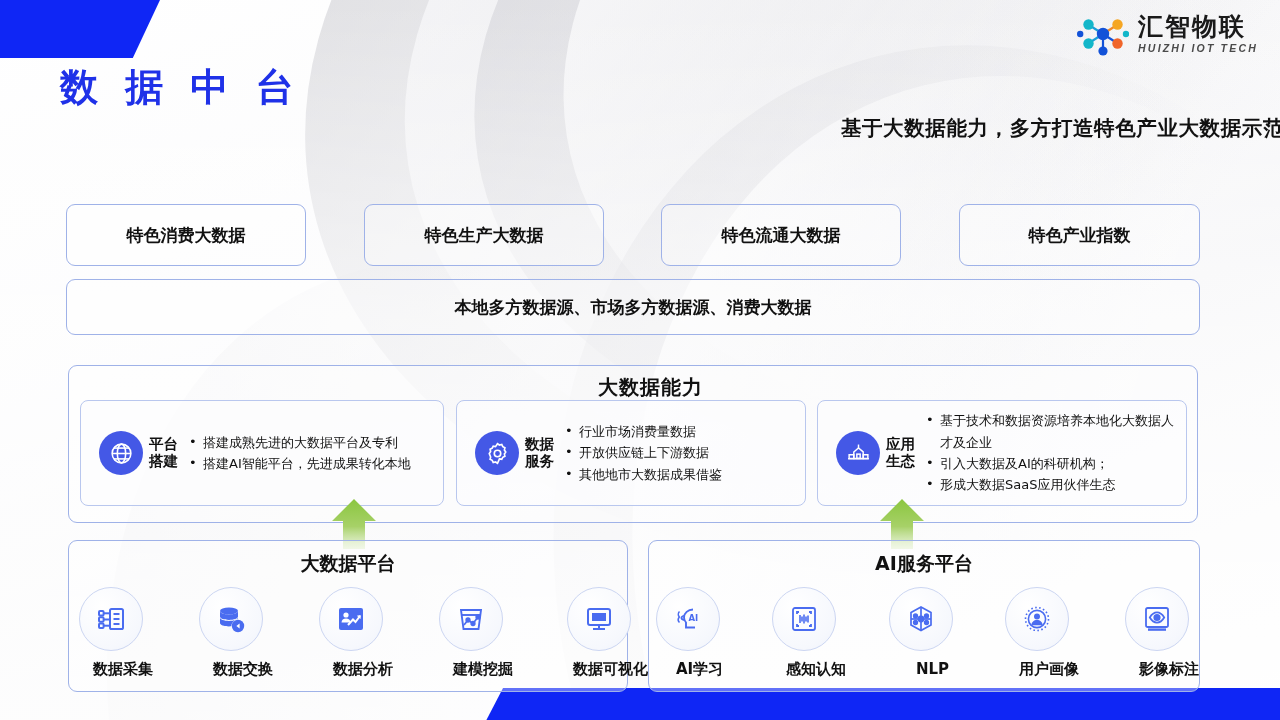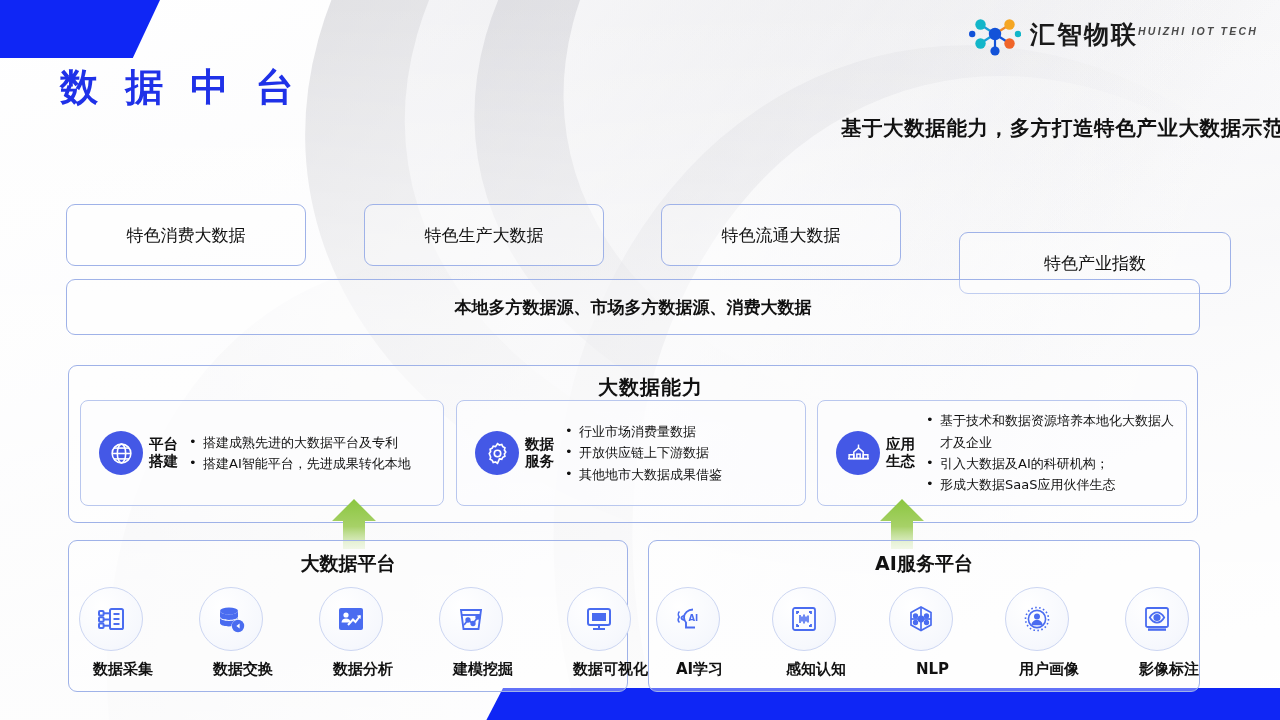--- a/index.html
+++ b/index.html
@@ -76,21 +76,21 @@
   .corner-bottom {
     position: absolute; left: 0; bottom: 0;
     width: 1280px; height: 32px;
     background: var(--brand, #0F26F5);
     clip-path: polygon(39.3% 0, 100% 0, 100% 100%, 38.0% 100%);
   }
 
   
   .logo { position: absolute; right: 22px; top: 12px; display: flex; align-items: center; gap: 9px; }
   .logo-mark { width: 52px; height: 44px; }
-  .logo-text { display: flex; flex-direction: row; line-height: 1; }
+  .logo-text { display: flex; flex-direction: column; line-height: 1; }
   .logo-cn {
     font-size: 25px; font-weight: 700; letter-spacing: 2px; color: #1a1a1a;
     font-family: "DejaVu Sans", "Liberation Sans", sans-serif;
   }
   .logo-en { font-size: 10.5px; letter-spacing: 2.2px; color: #4a4a4a; margin-top: 4px; font-style: italic; font-weight: 700;}
 
   
   .page-title { position: absolute; left: 60px; top: 62px; }
   .page-title .cn {
     font-size: 38px; font-weight: 700; color: #1F31E8; letter-spacing: 7px;
@@ -117,21 +117,21 @@
     position: absolute;
     border: 1px solid #9fb2e8;
     border-radius: 9px;
     background: rgba(255,255,255,.35);
   }
 
   
   .topbox {
     height: 62px; top: 204px;
     display: flex; align-items: center; justify-content: center;
-    font-size: 17px; font-weight: 400; color: #111;
+    font-size: 17px; font-weight: 700; color: #111;
     font-family: "DejaVu Sans", "Liberation Sans", sans-serif;
   }
   .wideband {
     left: 66px; top: 279px; width: 1134px; height: 56px;
     display: flex; align-items: center; justify-content: center;
     font-size: 17px; font-weight: 700; color: #111;
     font-family: "DejaVu Sans", "Liberation Sans", sans-serif;
   }
 
   
@@ -239,21 +239,21 @@
 
   <div class="card topbox" style="left:66px;width:240px;">
       <span>特色消费大数据</span>
     </div>
   <div class="card topbox" style="left:364px;width:240px;">
       <span>特色生产大数据</span>
     </div>
   <div class="card topbox" style="left:661px;width:240px;">
       <span>特色流通大数据</span>
     </div>
-  <div class="card topbox" style="left:959px;width:272px;margin-top:28px;">
+  <div class="card topbox" style="left:959px;width:241px;">
       <span>特色产业指数</span>
     </div>
 
   <div class="card wideband">
     <span>本地多方数据源、市场多方数据源、消费大数据</span>
   </div>
 
   <div class="card cap-panel">
     <div class="cap-title">大数据能力</div>
   </div>

